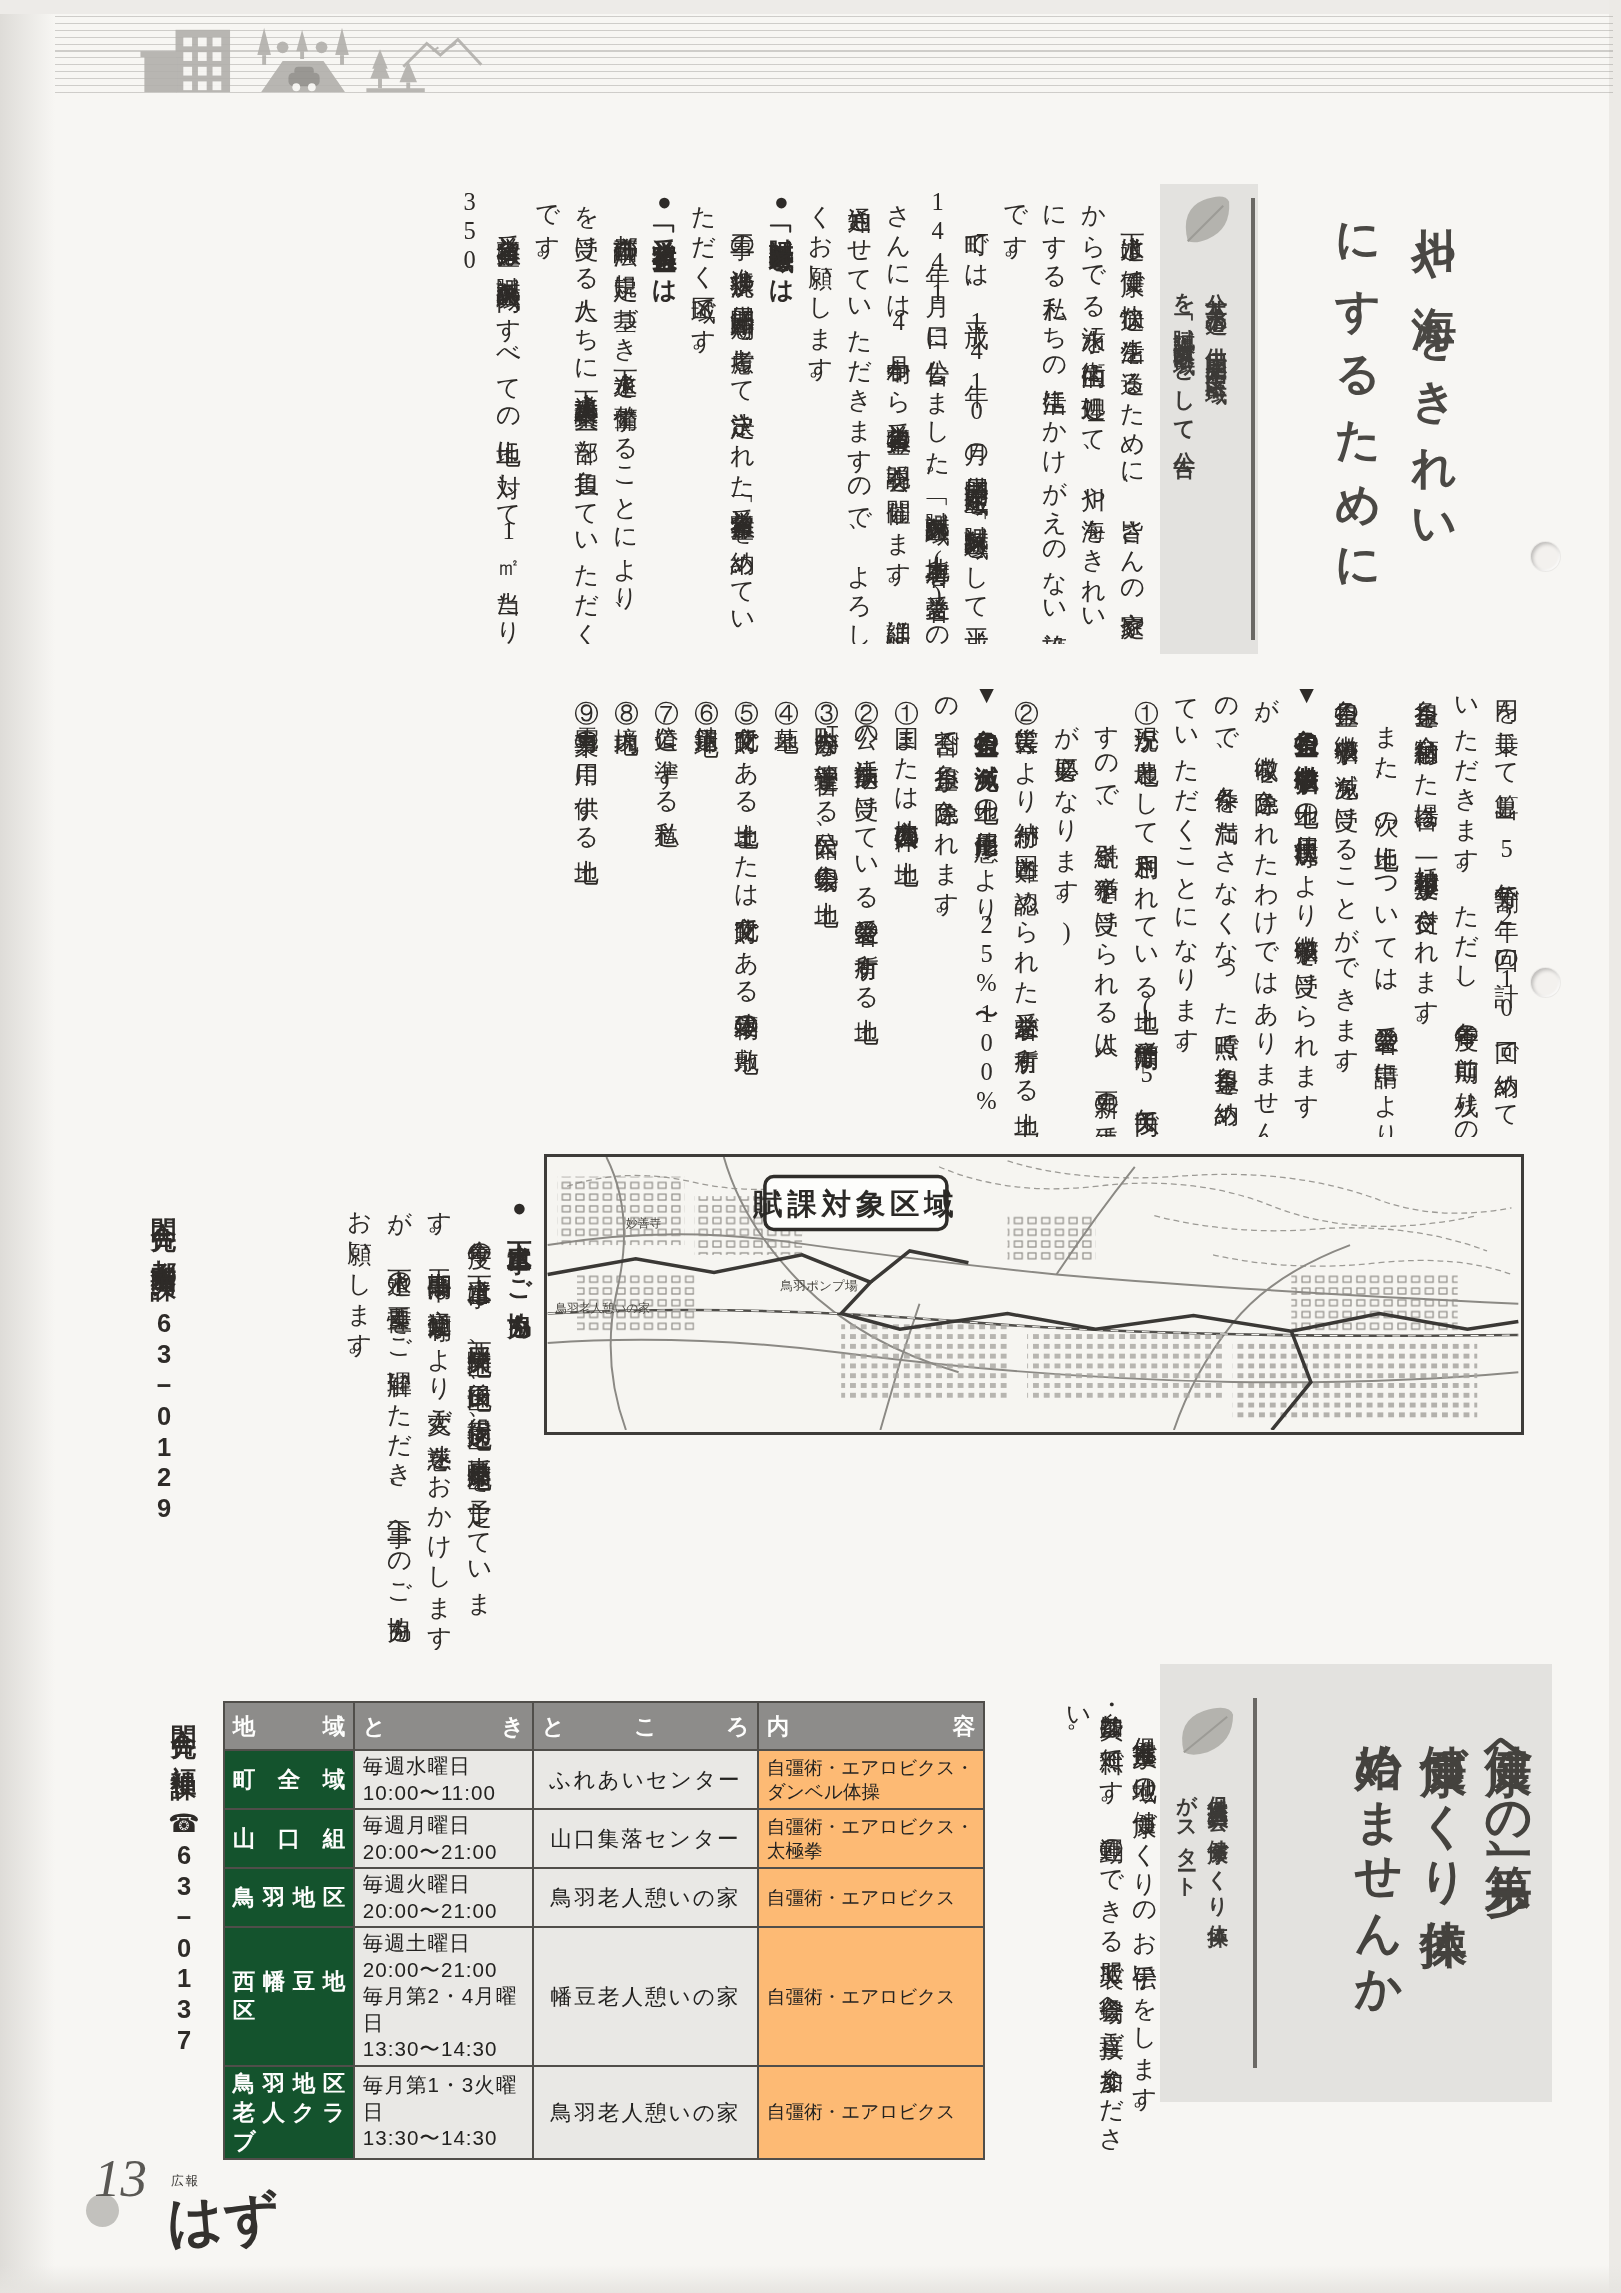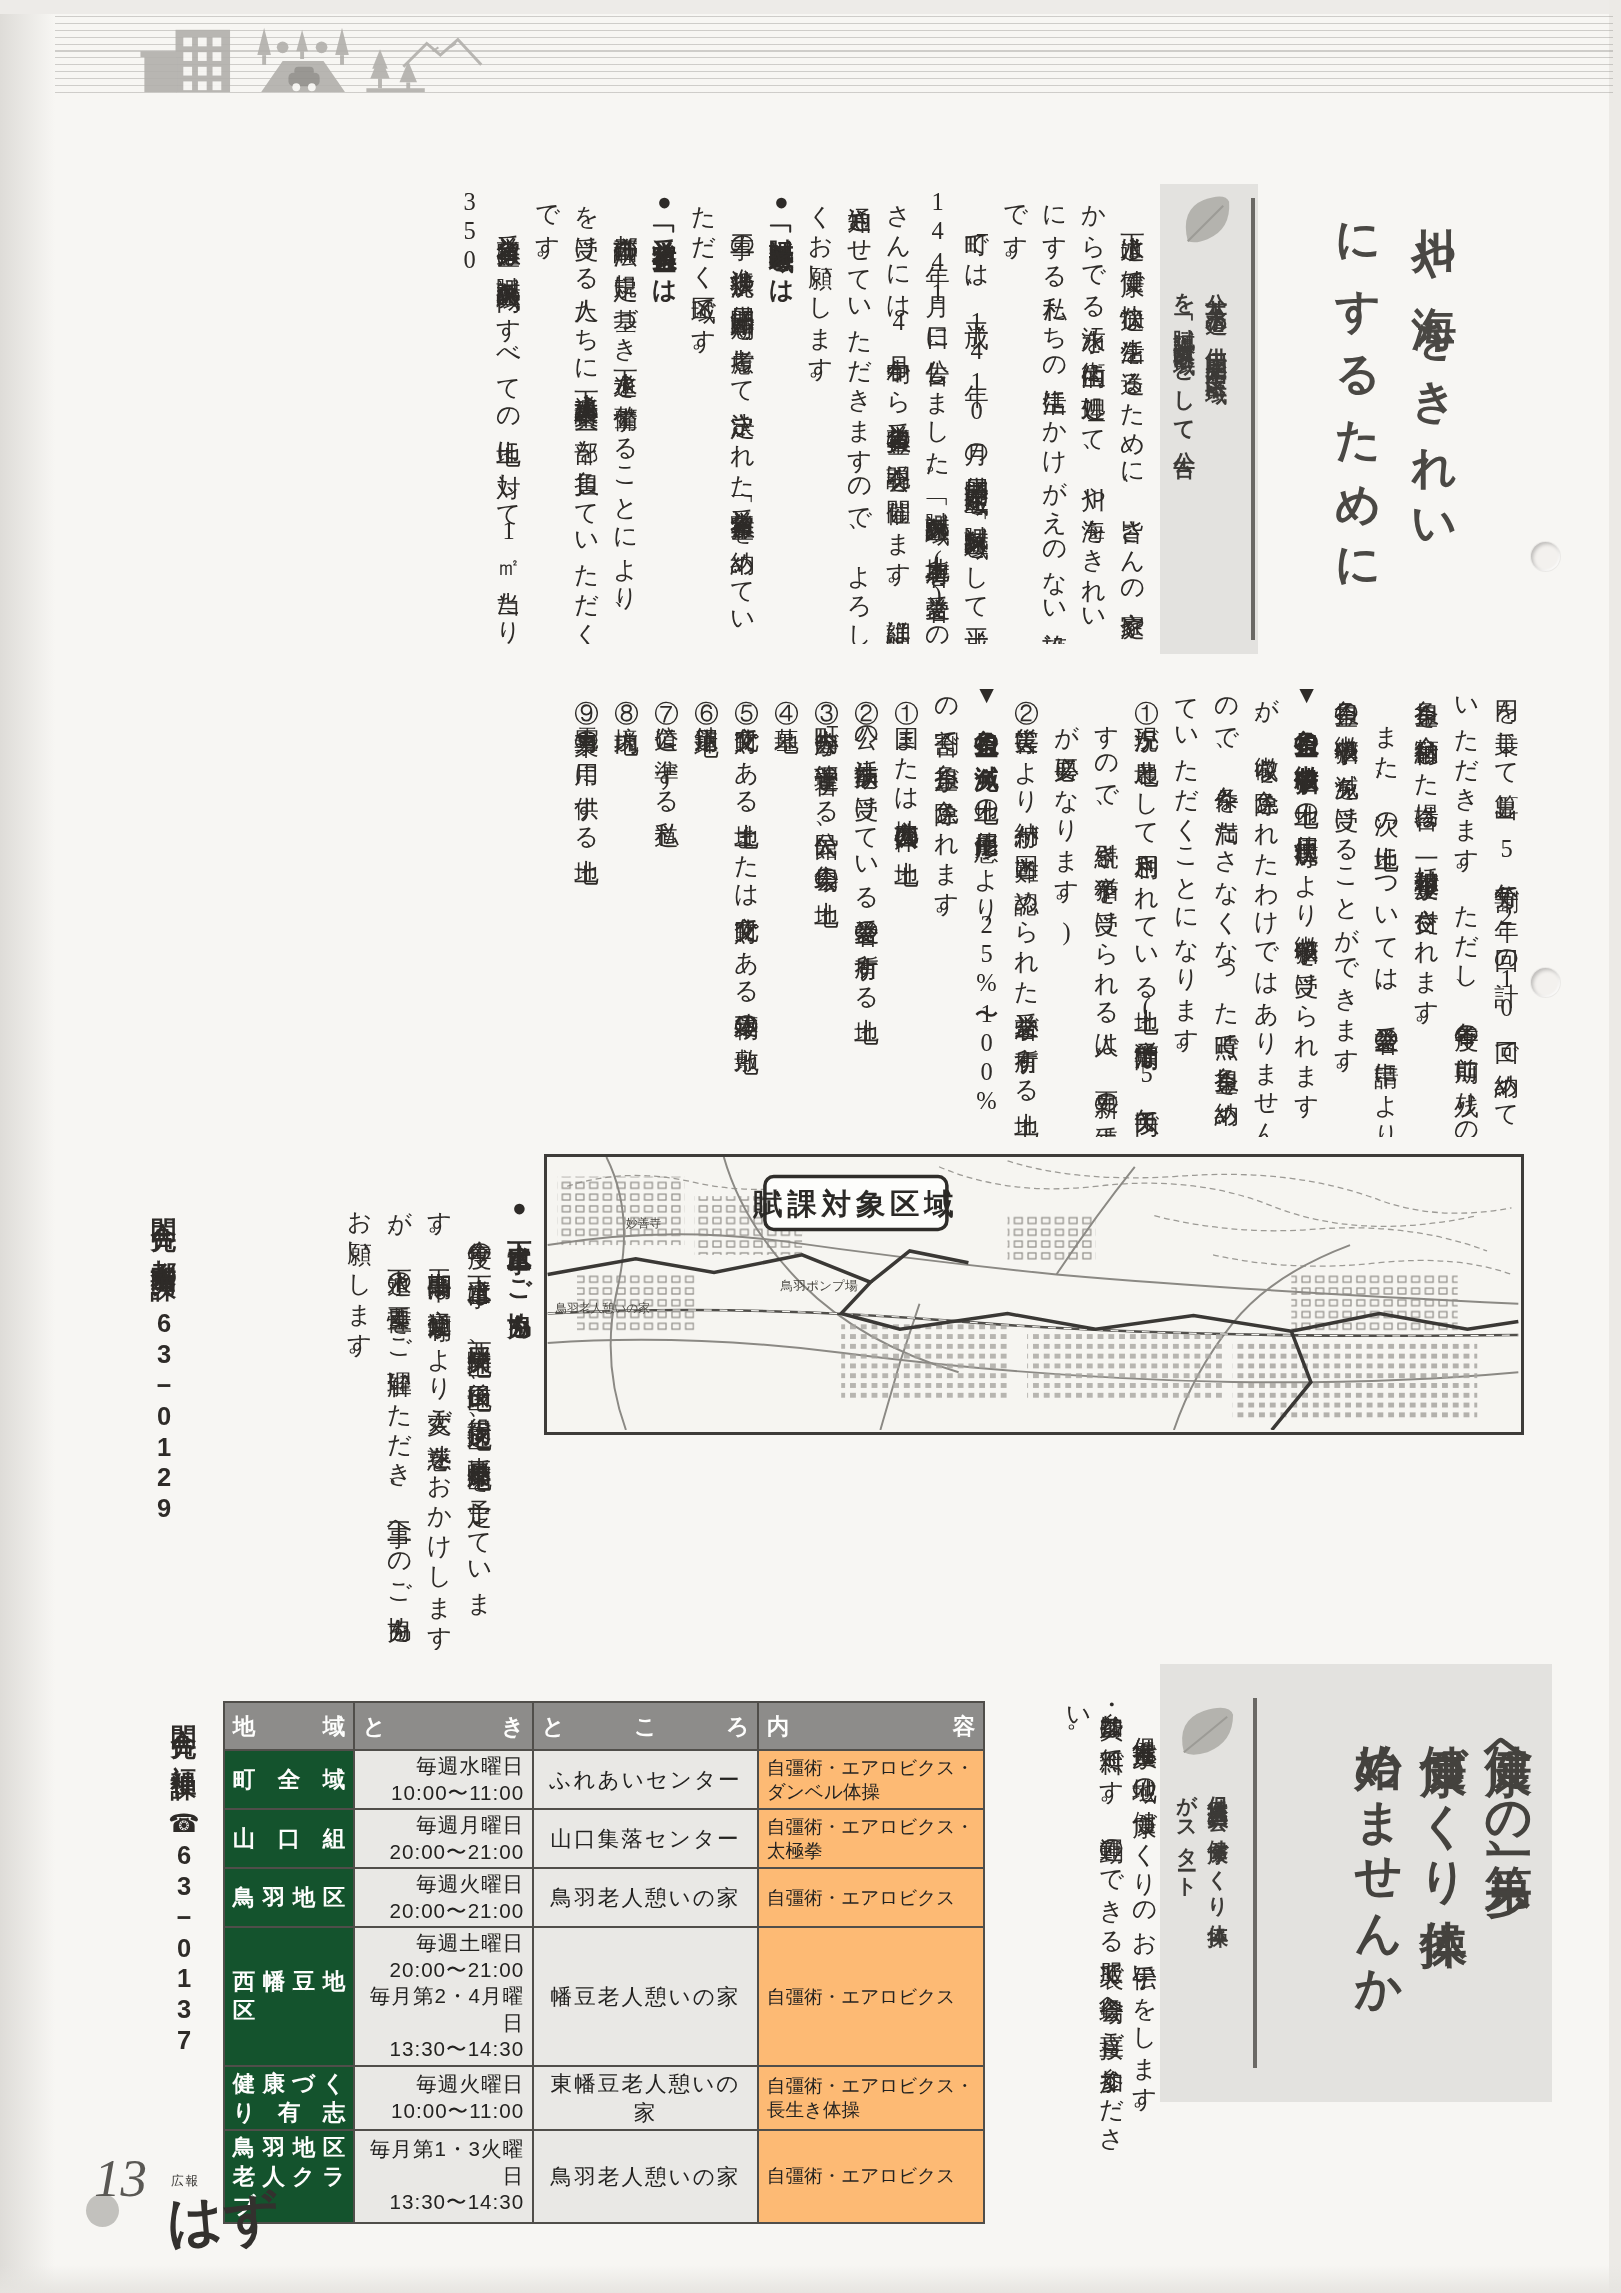--- a/index.html
+++ b/index.html
@@ -55,21 +55,21 @@
     border:3.9px solid #3e3c39;background:#f6f5f1;box-sizing:border-box;}
   
   table.sched{position:absolute;left:223px;top:1701px;border-collapse:collapse;table-layout:fixed;
     font-family:"Liberation Sans","DejaVu Sans",sans-serif;}
   table.sched td,table.sched th{border:2px solid #504e4a;vertical-align:middle;padding:2px 7.8px;box-sizing:border-box;}
   table.sched{border:2.9px solid #504e4a;}
   th.hd{background:#8d8c8a;color:#fdfdfc;font-size:22.5px;font-weight:bold;
     text-align:justify;text-align-last:justify;padding:2px 19.6px;}
   td.area{background:#14532d;color:#fdfdfc;font-size:22.5px;font-weight:bold;
     text-align:justify;text-align-last:justify;padding:2px 15.7px;white-space:pre-line;line-height:29px;}
-  td.time{background:#e9e8e5;font-size:20.6px;color:#232220;white-space:pre-line;line-height:26.5px;text-align:right;letter-spacing:1px;margin-left:33px;}
+  td.time{background:#e9e8e5;font-size:20.6px;color:#232220;white-space:pre-line;line-height:26.5px;text-align:left;letter-spacing:1px;margin-left:33px;}
   td.place{background:#e9e8e5;font-size:21.6px;color:#232220;text-align:center;letter-spacing:2px;}
   td.cont{background:#fdba74;font-size:18.6px;color:#232220;white-space:pre-line;line-height:23.5px;text-align:left;}
   
   .hole{position:absolute;width:29px;height:29px;border-radius:50%;background:#f3f1ee;
     box-shadow:inset 2px 2px 3.9px rgba(0,0,0,.22),inset -1px -1px 2px rgba(255,255,255,.8),0 0 0 1px rgba(0,0,0,.05);}
   
   .pageno{position:absolute;left:94px;top:2148px;font-style:italic;font-size:53px;color:#5a5854;
     font-family:"Liberation Serif","DejaVu Serif",serif;}
   .pagedot{position:absolute;left:86px;top:2194px;width:33px;height:33px;border-radius:50%;background:#b9b7b3;opacity:.85;}
   .logo{position:absolute;left:167px;top:2145px;margin-top:28px;}
@@ -328,28 +328,20 @@
     </tr>
     <tr style="height:94px">
       <td class="area">西幡豆地区</td>
       <td class="time">毎週土曜日
 20:00〜21:00
 毎月第2・4月曜日
 13:30〜14:30</td>
       <td class="place">幡豆老人憩いの家</td>
       <td class="cont">自彊術・エアロビクス</td>
     </tr>
-    <tr style="height:51px">
-      <td class="area">健康づくり有志</td>
-      <td class="time">毎週火曜日
-10:00〜11:00</td>
-      <td class="place">東幡豆老人憩いの家</td>
-      <td class="cont">自彊術・エアロビクス・
-長生き体操</td>
-    </tr>
     <tr style="height:67px">
       <td class="area">鳥羽地区
 老人クラブ</td>
       <td class="time">毎月第1・3火曜日
 13:30〜14:30</td>
       <td class="place">鳥羽老人憩いの家</td>
       <td class="cont">自彊術・エアロビクス</td>
     </tr>
   </tbody>
     </table>

